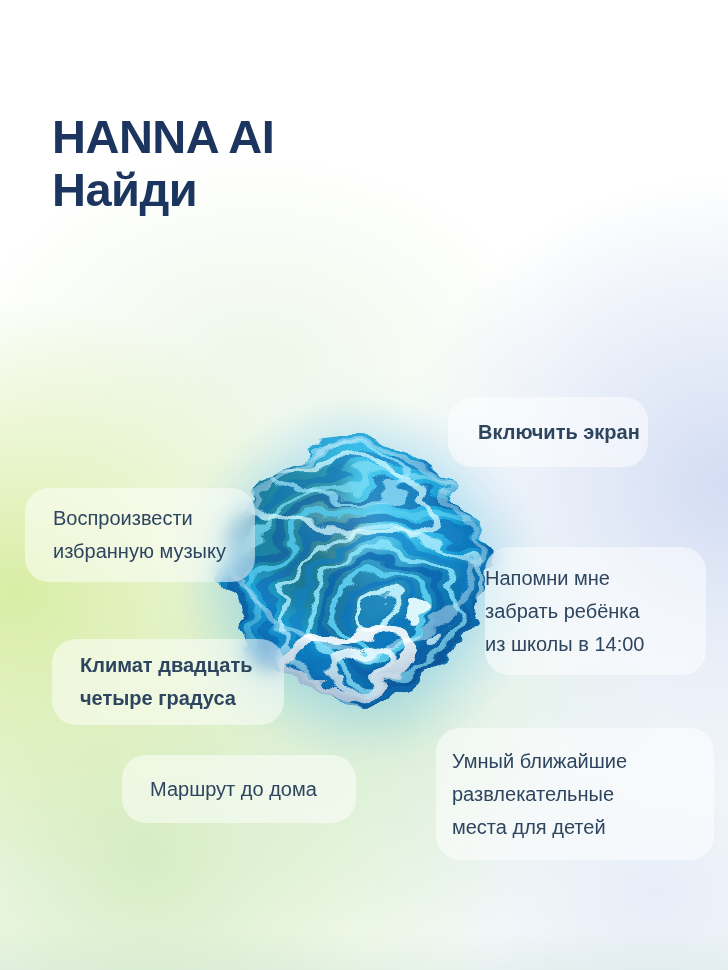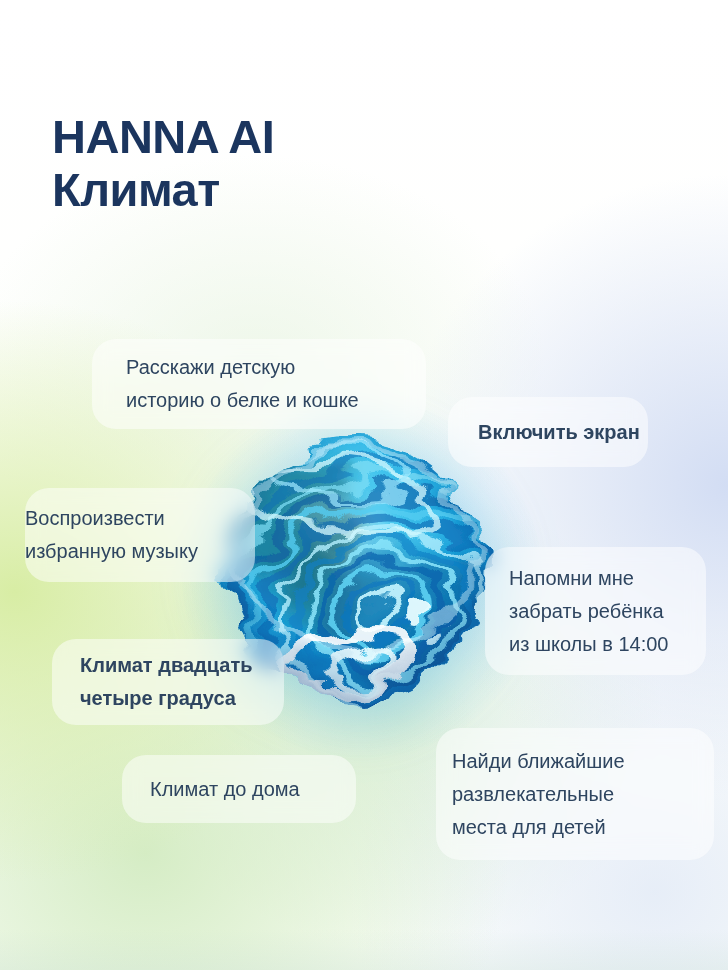--- a/index.html
+++ b/index.html
@@ -57,34 +57,34 @@
     color:#2e4560;
     font-size:20px;
     line-height:33px;
     white-space:pre-line;
     backdrop-filter:blur(9px);
     -webkit-backdrop-filter:blur(9px);
     z-index:5;
   }
   .b1{left:92px;  top:339px; width:334px; height:90px;  padding-left:34px;}
   .b2{left:448px; top:397px; width:200px; height:70px;  padding-left:30px;font-weight:bold;}
-  .b3{left:25px;  top:488px; width:230px; height:94px;  }
-  .b4{left:485px; top:547px; width:221px; height:128px; padding-left:24px;}
+  .b3{left:25px;  top:488px; width:230px; height:94px;  padding-left:28px;}
+  .b4{left:485px; top:547px; width:221px; height:128px; }
   .b5{left:52px;  top:639px; width:232px; height:86px;  padding-left:28px;font-weight:bold;}
   .b6{left:122px; top:755px; width:234px; height:68px;  padding-left:28px;}
   .b7{left:436px; top:728px; width:278px; height:132px; padding-left:16px;}
 </style>
 </head>
 <body>
 
 <div class="canvas">
 
   <div class="title">
     <div class="line">HANNA AI</div>
-    <div class="line">Климат</div>
+    <div class="line">Найди</div>
   </div>
 
   <div class="orb-glow"></div>
 
   <div class="orb">
     <svg width="316" height="320" viewBox="0 0 316 320" xmlns="http://www.w3.org/2000/svg">
       <defs>
         <radialGradient id="orbBase" cx="46%" cy="34%" r="78%">
           <stop offset="0" stop-color="#aeefff"></stop>
           <stop offset="0.28" stop-color="#45c6ee"></stop>
@@ -141,29 +141,27 @@
 
           <circle cx="220" cy="198" r="9" fill="#e8fdff" opacity="0.95"></circle>
           <circle cx="238" cy="216" r="4" fill="#d2f6ff" opacity="0.9"></circle>
 
           <circle cx="155" cy="152" r="128" fill="url(#vign)"></circle>
         </g>
       </g>
     </svg>
   </div>
 
-  <div class="bubble b1">Расскажи детскую
-историю о белке и кошке</div>
   <div class="bubble b2">Включить экран</div>
   <div class="bubble b3">Воспроизвести
 избранную музыку</div>
   <div class="bubble b4">Напомни мне
 забрать ребёнка
 из школы в 14:00</div>
   <div class="bubble b5">Климат двадцать
 четыре градуса</div>
-  <div class="bubble b6">Климат до дома</div>
-  <div class="bubble b7">Найди ближайшие
+  <div class="bubble b6">Маршрут до дома</div>
+  <div class="bubble b7">Умный ближайшие
 развлекательные
 места для детей</div>
 
   <div class="bottom-band"></div>
 </div>
 
 </body></html>

